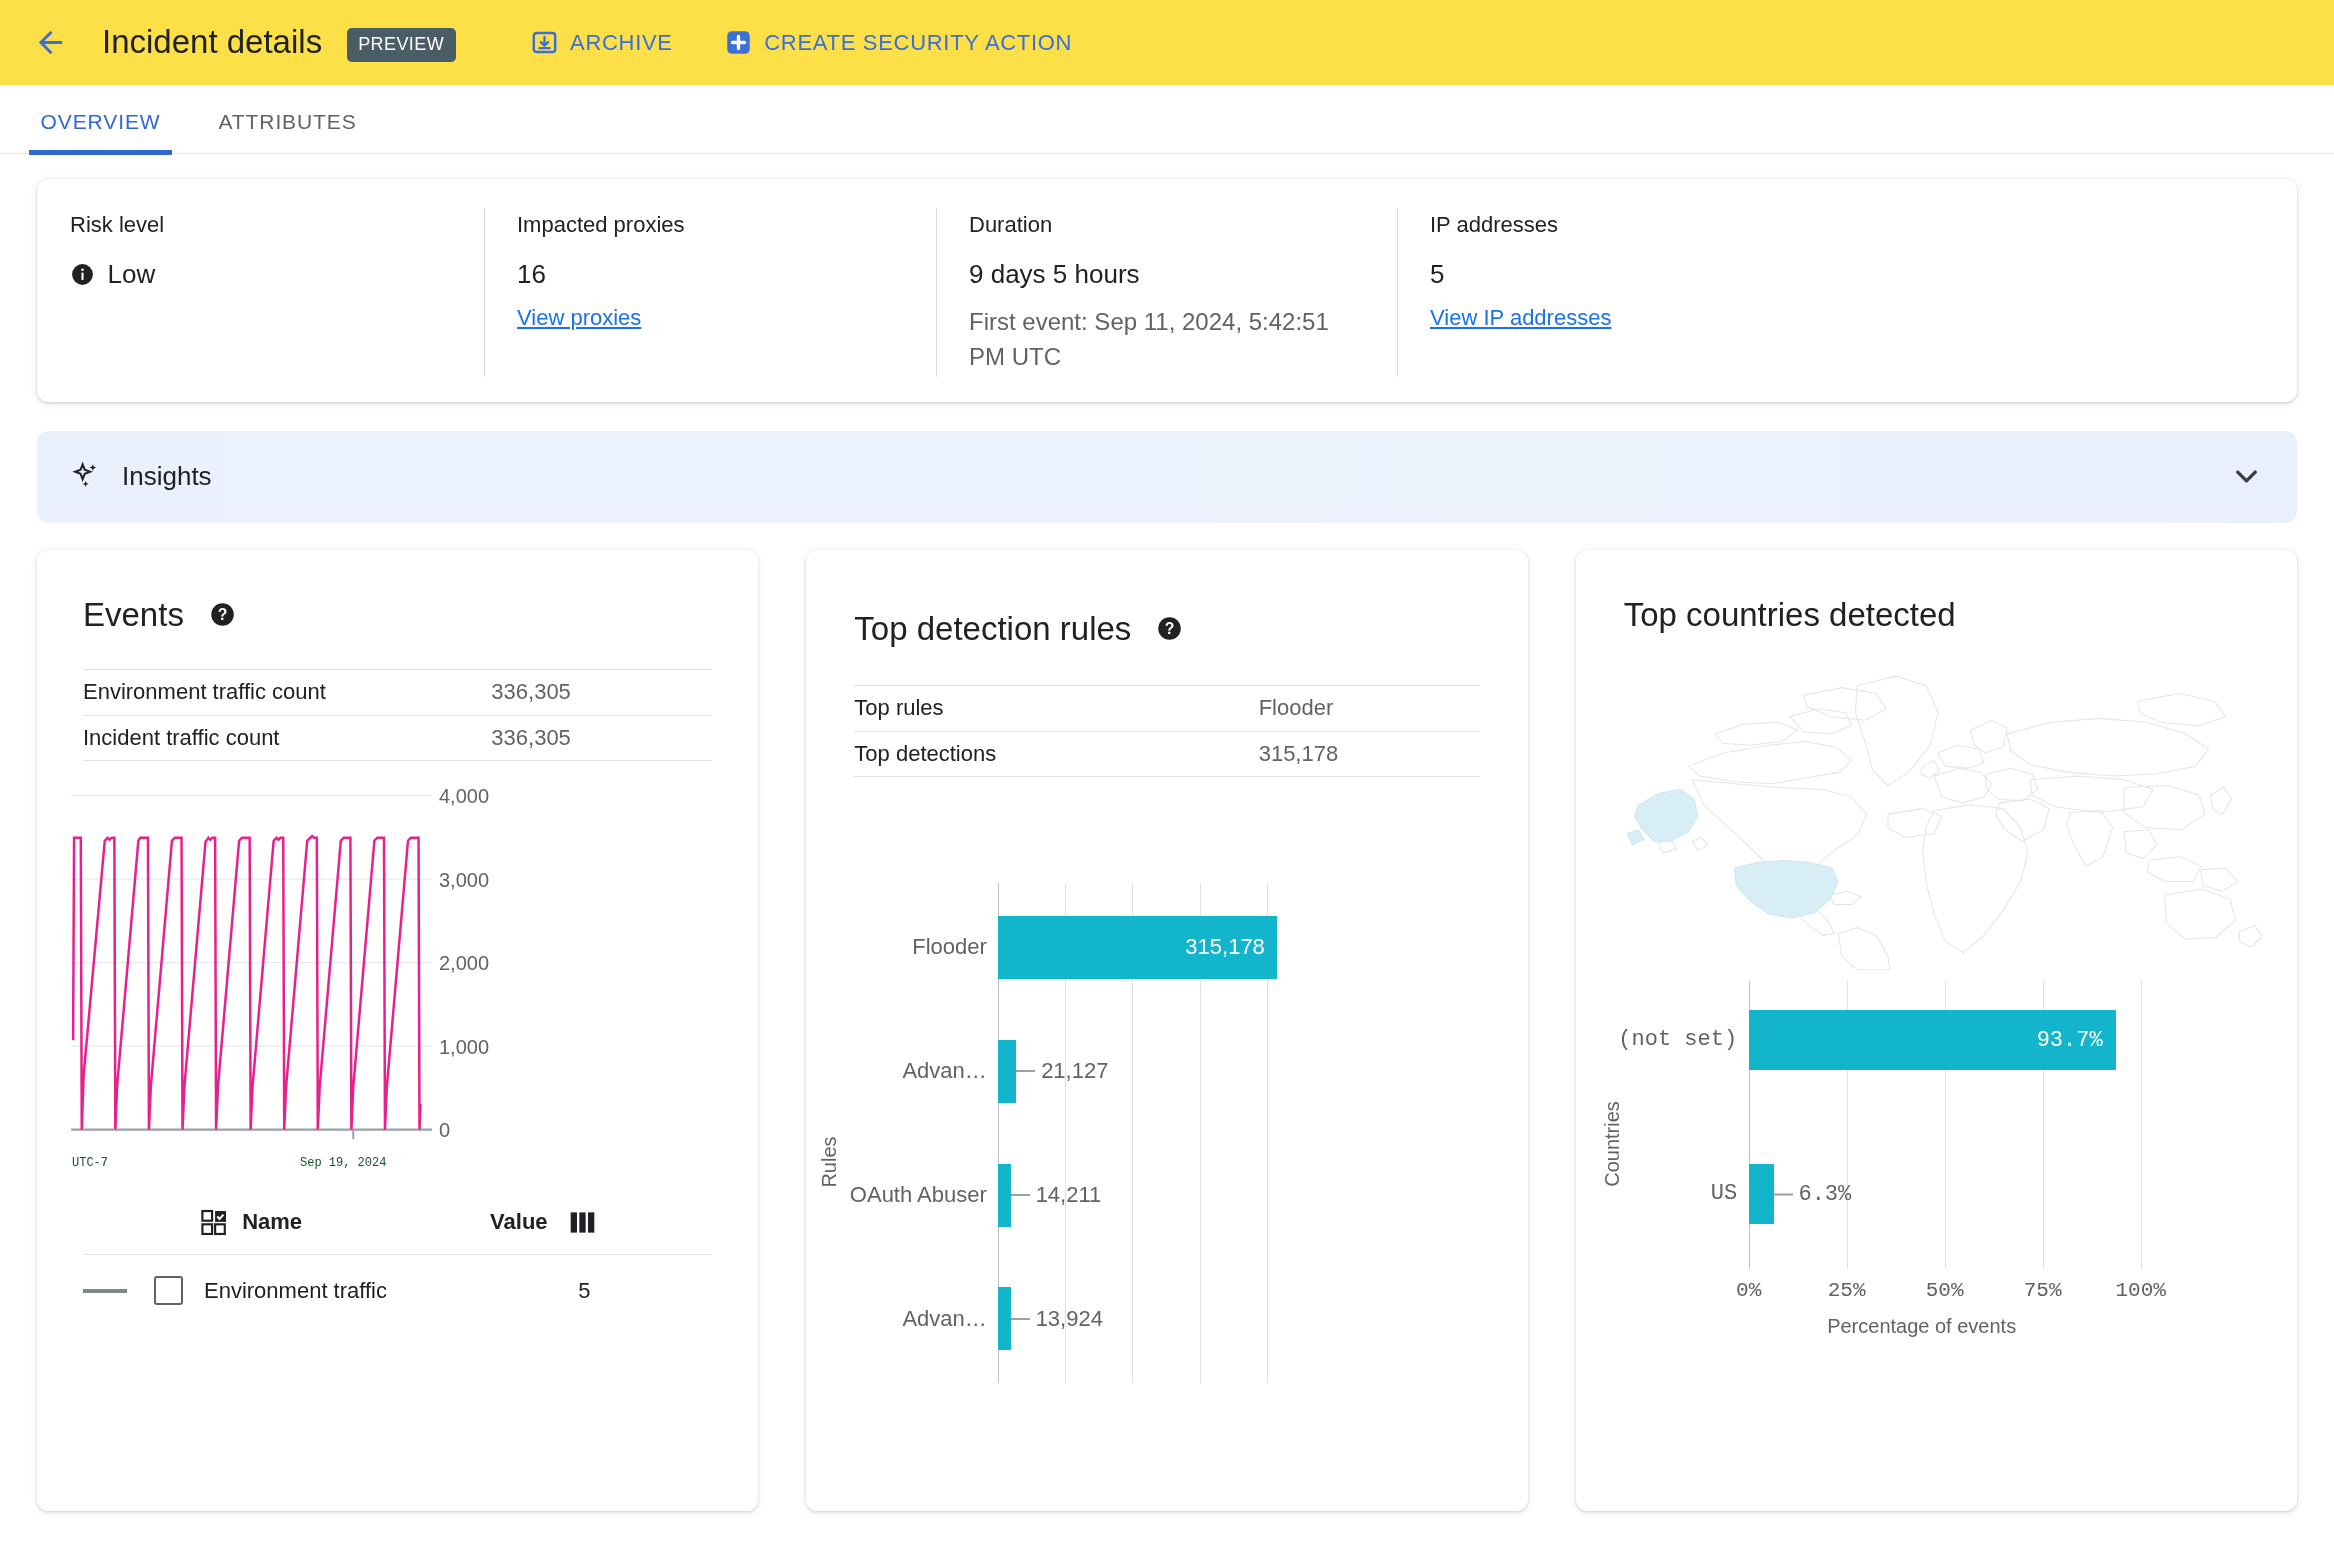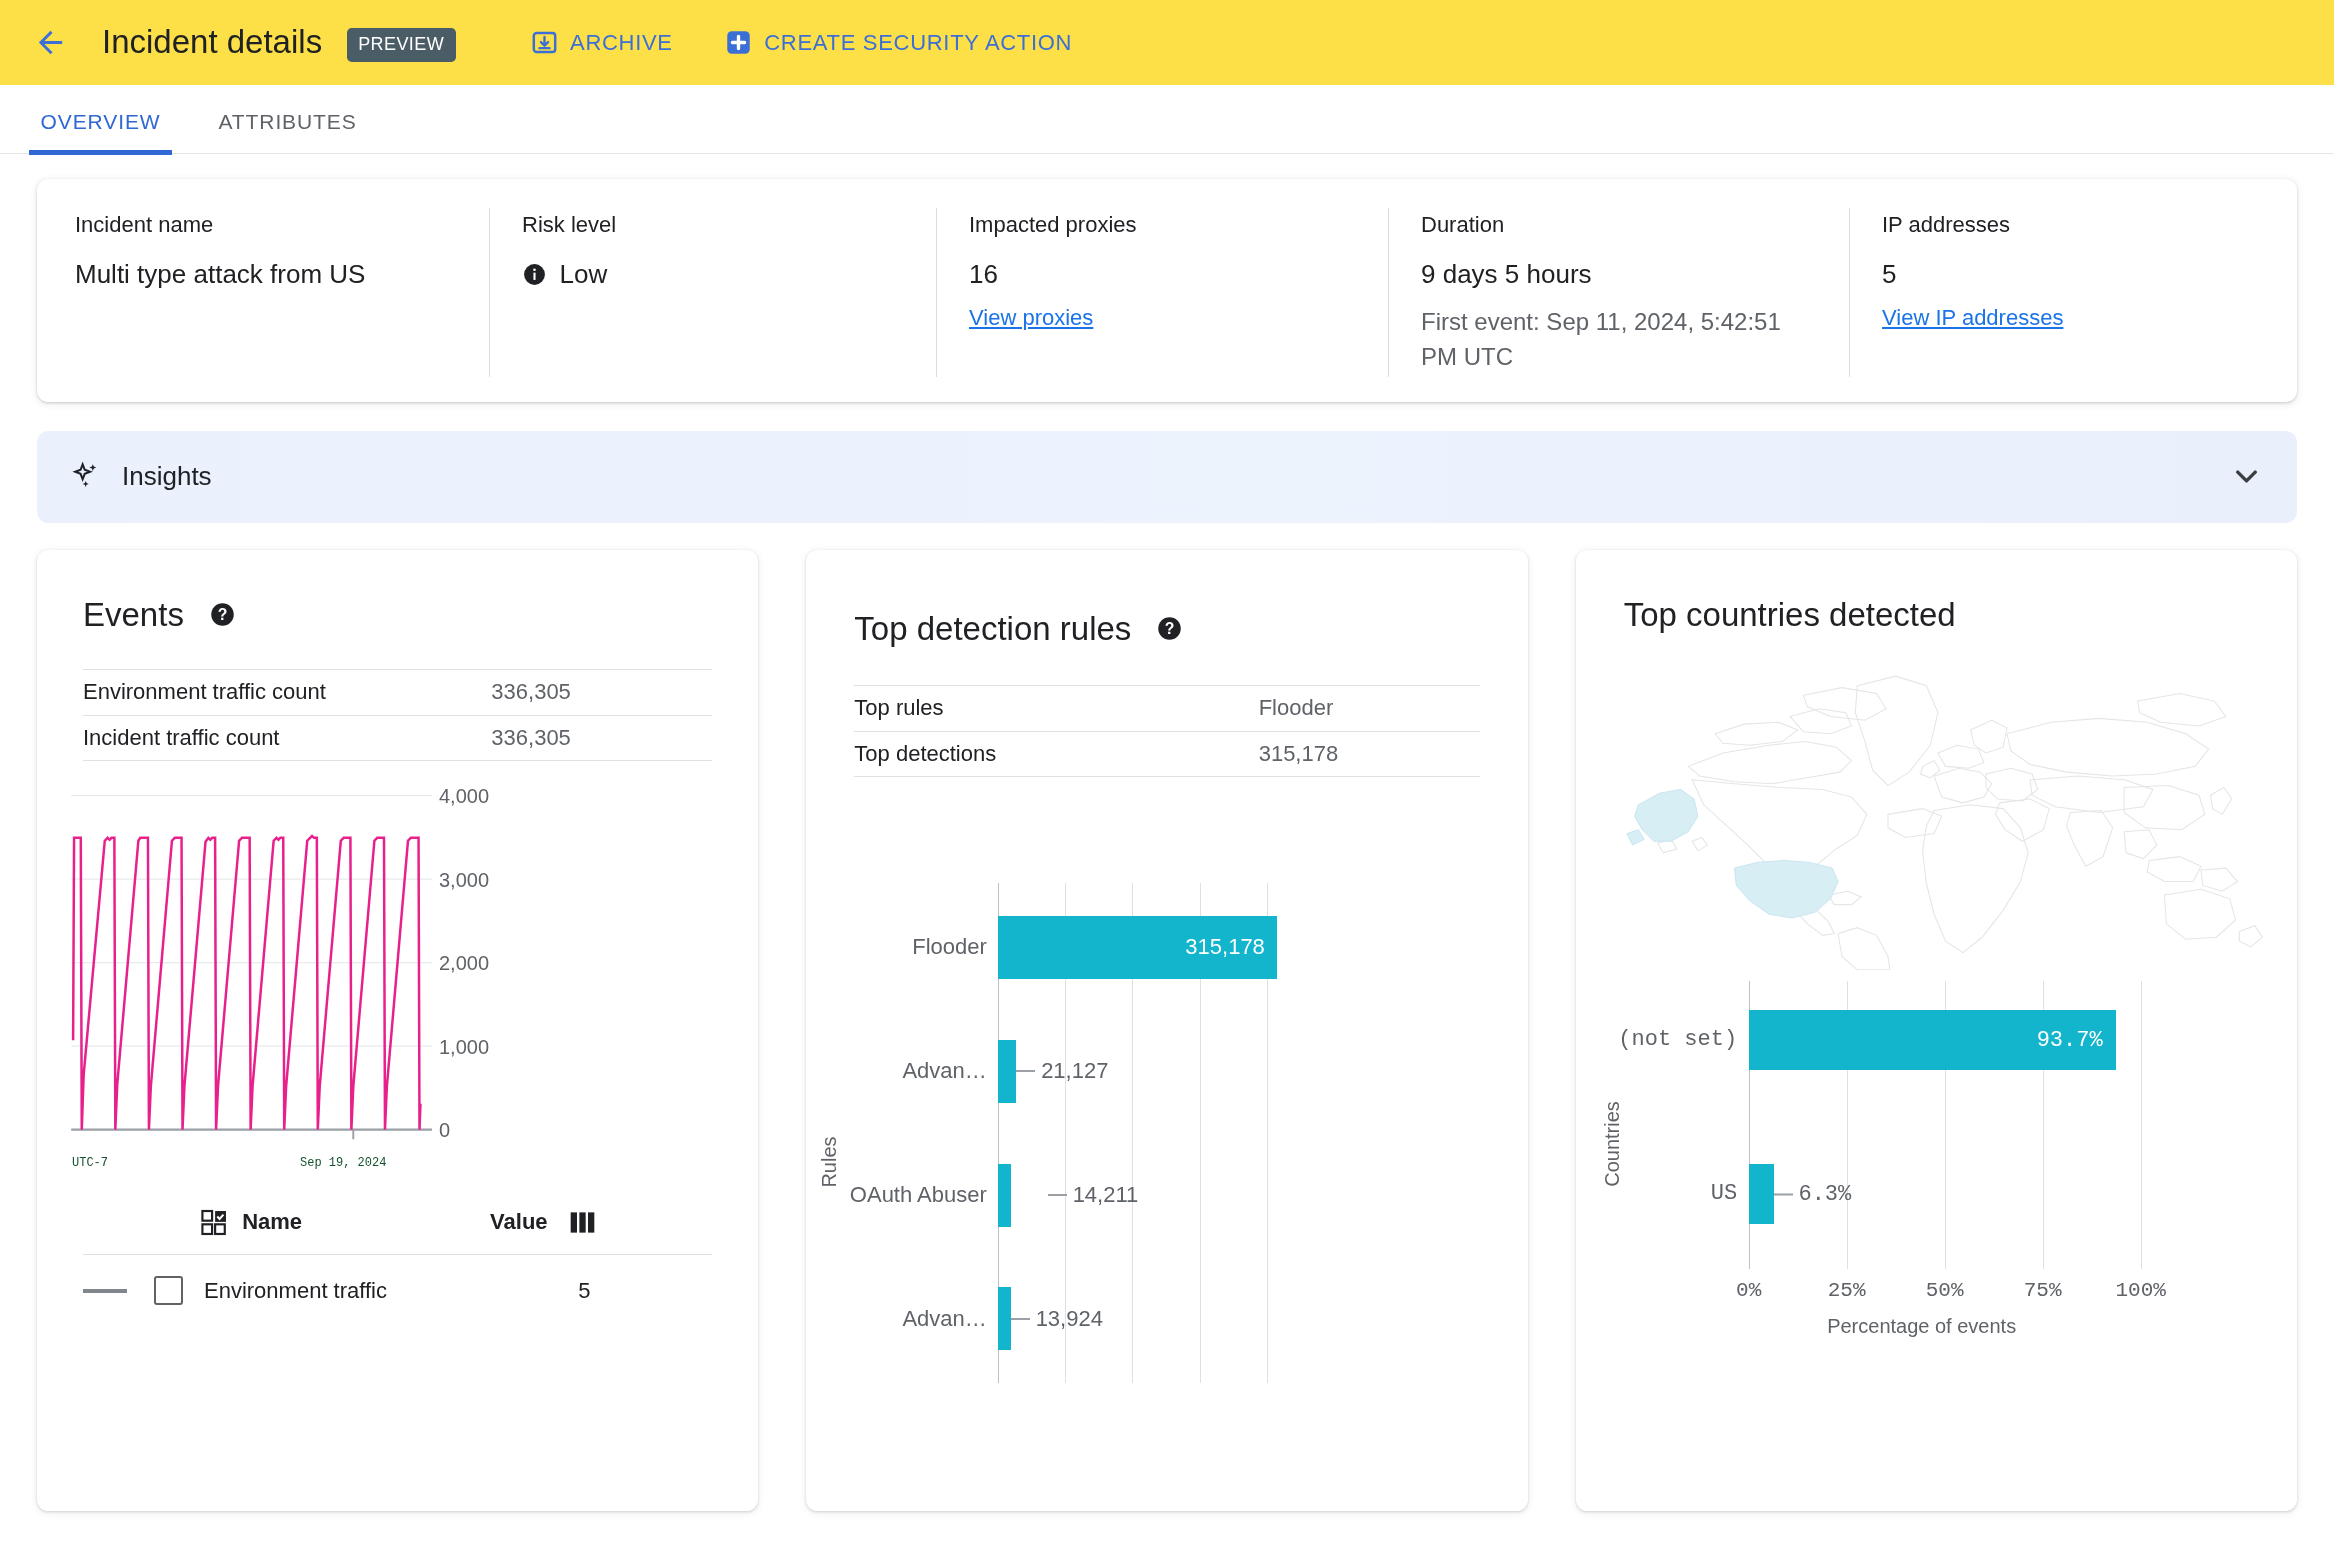--- a/index.html
+++ b/index.html
@@ -252,24 +252,20 @@
     </div>
   </div>
 </div>
 
 <div class="tabs">
   <div class="tab active">OVERVIEW</div>
   <div class="tab">ATTRIBUTES</div>
 </div>
 
 <div class="summary-card">
-  <div class="sum-col c1">
-    <div class="sum-label">Incident name</div>
-    <div class="sum-value">Multi type attack from US</div>
-  </div>
   <div class="sum-col c2">
     <div class="sum-label">Risk level</div>
     <div class="sum-value">
       <span class="risk-ico">
         <svg width="25" height="25" viewBox="0 0 24 24">
           <circle cx="12" cy="12" r="10" fill="#202124"></circle>
           <rect x="11" y="10.2" width="2" height="7" fill="#fff"></rect>
           <circle cx="12" cy="7.4" r="1.25" fill="#fff"></circle>
         </svg>
       </span>
@@ -428,21 +424,21 @@
 
         <div class="bar-cat" style="top:188px;">Advan…</div>
         <div class="bar-rect" style="left:0;top:157px;width:18px;height:63px;"></div>
         <div class="bar-outlabel" style="left:18px;top:188px;">
             <span class="dash"></span>
             <span>21,127</span>
           </div>
 
         <div class="bar-cat" style="top:312px;white-space:pre-line;">OAuth Abuser</div>
         <div class="bar-rect" style="left:0;top:281px;width:12.5px;height:63px;"></div>
-        <div class="bar-outlabel" style="left:12.5px;top:312px;padding-left:37px;">
+        <div class="bar-outlabel" style="left:12.5px;top:312px;">
             <span class="dash"></span>
             <span>14,211</span>
           </div>
 
         <div class="bar-cat" style="top:436px;">Advan…</div>
         <div class="bar-rect" style="left:0;top:404px;width:12.5px;height:63px;"></div>
         <div class="bar-outlabel" style="left:12.5px;top:436px;">
             <span class="dash"></span>
             <span>13,924</span>
           </div>

